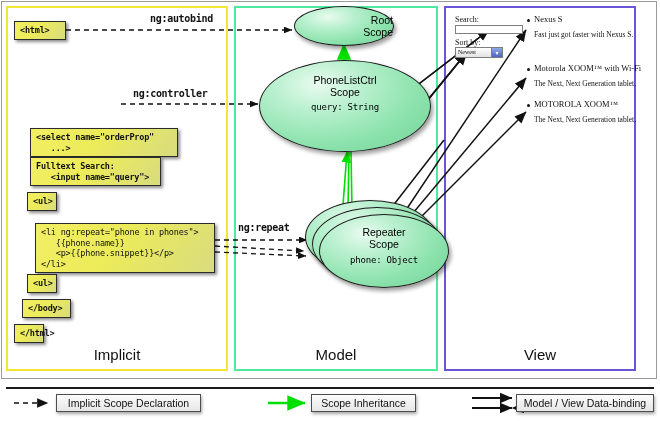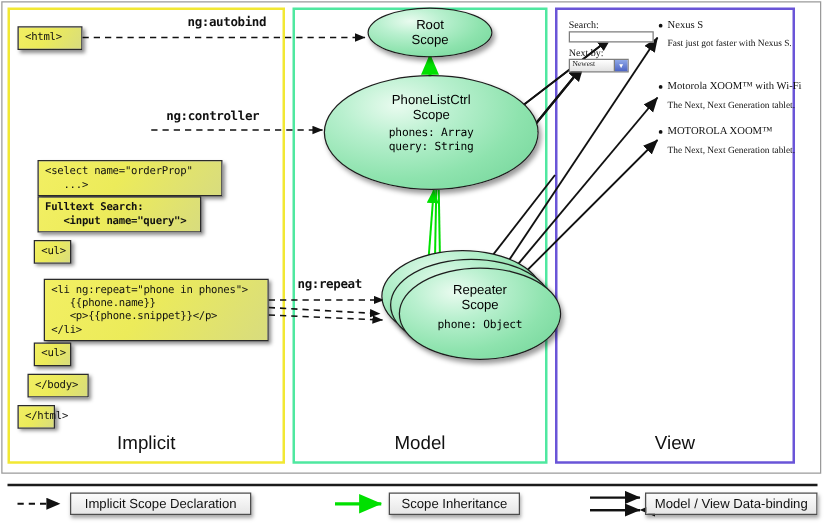--- a/index.html
+++ b/index.html
@@ -18,21 +18,21 @@
 
   .panel-label{position:absolute;width:100%;text-align:center;bottom:6px;
     font-size:15px;color:#111;font-family:"Liberation Sans",sans-serif;}
 
   
   .code-box{position:absolute;box-sizing:border-box;
     border:1.5px solid #2b2b2b;
     background:linear-gradient(125deg,#f2ef63 0%,#eceb5a 45%,#d8dc7e 100%);
     color:#111;
     font-family:"DejaVu Sans Mono","Liberation Mono",monospace;
-    font-size:8.5px;line-height:10.5px;font-weight:normal;
+    font-size:8.5px;line-height:10.5px;font-weight:bold;
     padding:3px 5px;white-space:pre;
     box-shadow:2px 2px 3px rgba(0,0,0,.45);
     letter-spacing:-0.2px;}
 
   
   .scope{position:absolute;box-sizing:border-box;border-radius:50%;
     border:1.5px solid #1d1d1d;
     background:radial-gradient(ellipse at 34% 26%, #e9fbef 0%, #b9f0cf 28%, #8ee3ae 62%, #6fd396 100%);
     box-shadow:2px 3px 4px rgba(0,0,0,.40);
     text-align:center;color:#000;}
@@ -155,54 +155,53 @@
   <div class="code-box" style="left:27px;top:274px;width:30px;">&lt;ul&gt;</div>
 
   <div class="code-box" style="left:22px;top:299px;width:49px;">&lt;/body&gt;</div>
 
   <div class="code-box" style="left:14px;top:324px;width:30px;text-align:right;">&lt;/html&gt;</div>
 
   <div class="conn-label" style="left:150px;top:13px;">ng:autobind</div>
   <div class="conn-label" style="left:133px;top:88px;">ng:controller</div>
   <div class="conn-label" style="left:238px;top:222px;">ng:repeat</div>
 
-  <div class="scope" style="left:294px;top:6px;width:100px;height:40px;">
+  <div class="scope" style="left:294px;top:6px;width:100px;height:40px;text-align:right;">
     <div class="sc-title" style="padding-top:7px;">
       <span>Root</span><br>
       <span>Scope</span>
     </div>
   </div>
 
   <div class="scope" style="left:259px;top:60px;width:172px;height:92px;">
     <div class="sc-title" style="padding-top:13px;">
       <span>PhoneListCtrl</span><br>
       <span>Scope</span>
     </div>
     <div class="sc-props" style="padding-top:4px;">
-      <div>phones: Array</div>
       <div>query: String</div>
     </div>
   </div>
 
   <div class="scope" style="left:305px;top:200px;width:130px;height:74px;"></div>
   <div class="scope" style="left:312px;top:207px;width:130px;height:74px;"></div>
   <div class="scope" style="left:319px;top:214px;width:130px;height:74px;">
     <div class="sc-title" style="padding-top:11px;">
       <span>Repeater</span><br>
       <span>Scope</span>
     </div>
     <div class="sc-props" style="padding-top:5px;">
       <div>phone: Object</div>
     </div>
   </div>
 
   <div class="v-label" style="left:455px;top:15px;">Search:</div>
   <input class="v-input" type="text" style="left: 455px; top: 25px; width: 68px; height: 9px; font-size: 7px; padding: 0px 2px;" value="">
 
-  <div class="v-label" style="left:455px;top:38px;">Next by:</div>
+  <div class="v-label" style="left:455px;top:38px;">Sort by:</div>
   <div class="v-select" style="left:455px;top:47px;width:48px;height:11px;">
     <span>Newest</span>
     <span class="arrowbox">▾</span>
   </div>
 
   <div class="v-bullet" style="left:527px;top:19px;"></div>
   <div class="v-item" style="left:534px;top:14px;">Nexus S</div>
   <div class="v-desc" style="left:534px;top:30px;">Fast just got faster with Nexus S.</div>
 
   <div class="v-bullet" style="left:527px;top:68px;"></div>

